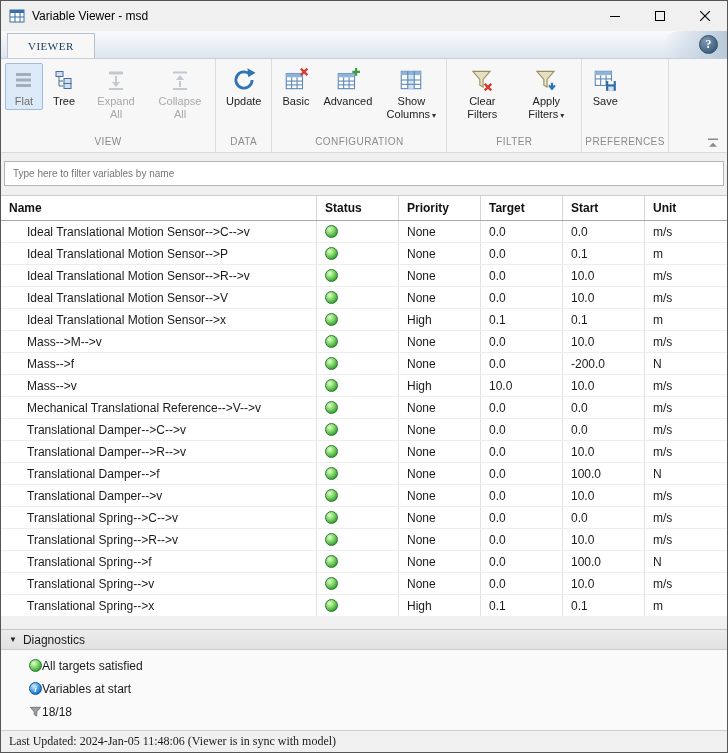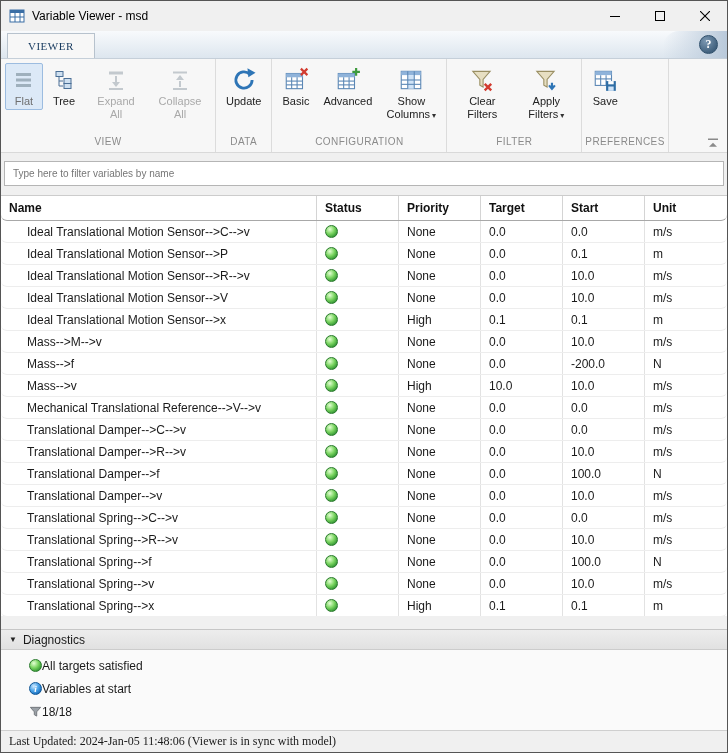--- a/index.html
+++ b/index.html
@@ -49,21 +49,21 @@
                     display:flex; align-items:center; justify-content:center; cursor:default; }
 
   
   .filterbar { height:42px; flex:0 0 42px; background:#f0f0f0; padding:8px 3px 0; }
   .filterbar input { width:100%; height:25px; border:1px solid #b5b5b5; background:#fff;
                      font-family:"Liberation Sans",sans-serif; font-size:10px; padding:0 8px; color:#333; }
   .filterbar input::placeholder { color:#767676; }
 
   
   .table-wrap { height:421px; flex:0 0 421px; background:#fff; overflow:hidden; border-top:1px solid #cccccc; }
-  .trow { display:grid; grid-template-columns:316px 82px 82px 82px 82px 1fr;border-radius:6px; }
+  .trow { display:grid; grid-template-columns:316px 82px 82px 82px 82px 1fr; }
   .trow.thead { height:25px; background:#fff; border-bottom:1px solid #a8a8a8; }
   .trow.tdata { height:22px; border-bottom:1px solid #ededed; }
   .tcell { display:flex; align-items:center; padding-left:8px; border-right:1px solid #e2e2e2;
            overflow:hidden; white-space:nowrap; }
   .tcell:last-child { border-right:none; }
   .hcell { font-weight:bold; color:#111; border-right:1px solid #d4d4d4; }
   .tdata .c0 { padding-left:26px; }
 
   
   .sphere { width:13px; height:13px; border-radius:50%; display:inline-flex; flex:0 0 13px;

